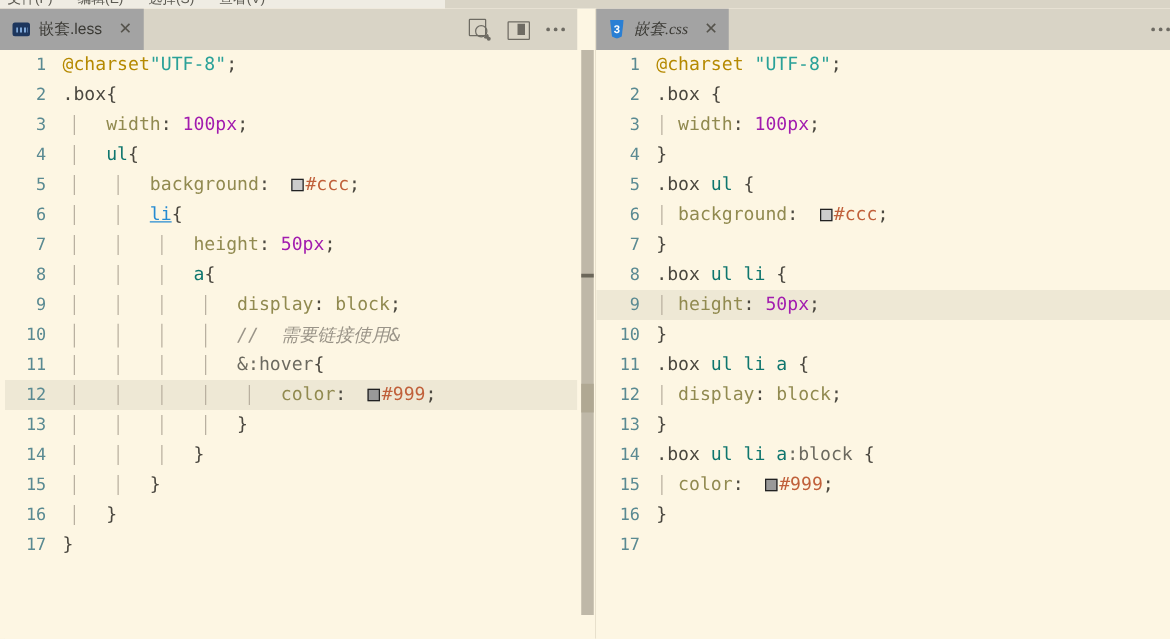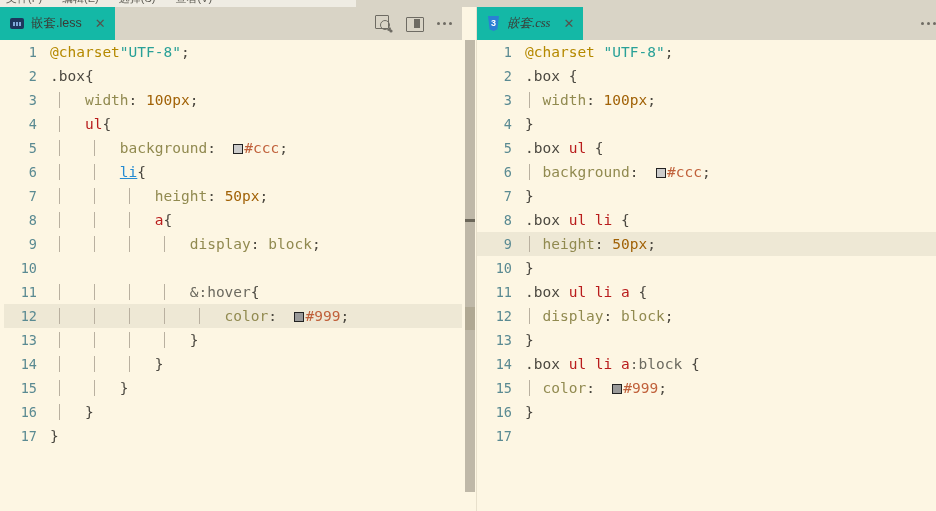--- a/index.html
+++ b/index.html
@@ -37,21 +37,21 @@
     position: absolute; top: 7px; left: 0; width: 4px; bottom: 0;
     background: #f6efdc; border-right: 1px solid #f0e8d2;
   }
 
   
   .tabbar { position: relative; height: 33px; background: #d9d4c6; display: flex; align-items: stretch; }
   .tabbar.right { background: #d9d4c6; }
   .tab {
     display: flex; align-items: center; gap: 7px;
     padding: 0 9px 0 10px;
-    background: #14b8a6;
+    background: #a3a3a3;
     height: 33px;
     font-family: "Liberation Sans", sans-serif;
     font-size: 12.5px; color: #3b3a35;
     cursor: pointer; position: relative;
   }
   .tab-label { white-space: nowrap; }
   .tab-label.italic { font-style: italic; font-family: Liberation Serif, serif; }
   .tab-close {
     font-family: "DejaVu Sans", sans-serif; font-size: 13px; color: #55534c;
     line-height: 1; margin-left: 6px; cursor: pointer;
@@ -132,24 +132,24 @@
   .guide {
     position: absolute; top: 0; bottom: 0; width: 1px;
     background: #b9b0a0;
   }
 
   
   .t-at     { color: #b58900; }
   .t-str    { color: #2aa198; }
   .t-punct  { color: #4b4840; }
   .t-sel    { color: #4b4840; }
-  .t-tag    { color: #b91c1c; }
+  .t-tag    { color: #0f766e; }
   .t-tag-u  { color: #268bd2; text-decoration: underline; }
   .t-prop   { color: #918a50; }
-  .t-num    { color: #a16207; }
+  .t-num    { color: #a21caf; }
   .t-hex    { color: #c0603a; }
   .t-com    { color: #9a9488; font-style: italic; }
   .t-pseudo { color: #6c6a60; }
   .t-amp    { color: #6c6a60; }
 
   .swatch {
     display: inline-block; width: 10px; height: 10px;
     border: 1.6px solid #222; vertical-align: -1px;
     margin-right: 1px;
   }
@@ -260,20 +260,21 @@
         <span class="code"><span class="guide" style="left:9px"></span><span class="guide" style="left:44px"></span><span class="guide" style="left:79px"></span>            <span class="t-tag">a</span><span class="t-punct">{</span></span>
       </div>
 
       <div class="row">
         <span class="ln">9</span>
         <span class="code"><span class="guide" style="left:9px"></span><span class="guide" style="left:44px"></span><span class="guide" style="left:79px"></span><span class="guide" style="left:114px"></span>                <span class="t-prop">display</span><span class="t-punct">: </span><span class="t-prop">block</span><span class="t-punct">;</span></span>
       </div>
 
       <div class="row">
         <span class="ln">10</span>
+        <span class="code"><span class="guide" style="left:9px"></span><span class="guide" style="left:44px"></span><span class="guide" style="left:79px"></span><span class="guide" style="left:114px"></span>                <span class="t-com">//  需要链接使用&amp;</span></span>
       </div>
 
       <div class="row">
         <span class="ln">11</span>
         <span class="code"><span class="guide" style="left:9px"></span><span class="guide" style="left:44px"></span><span class="guide" style="left:79px"></span><span class="guide" style="left:114px"></span>                <span class="t-amp">&amp;:hover</span><span class="t-punct">{</span></span>
       </div>
 
       <div class="row active">
         <span class="ln">12</span>
         <span class="code"><span class="guide" style="left:9px"></span><span class="guide" style="left:44px"></span><span class="guide" style="left:79px"></span><span class="guide" style="left:114px"></span><span class="guide" style="left:149px"></span>                    <span class="t-prop">color</span><span class="t-punct">:  </span><span class="swatch sw-999"></span><span class="t-hex">#999</span><span class="t-punct">;</span></span>

